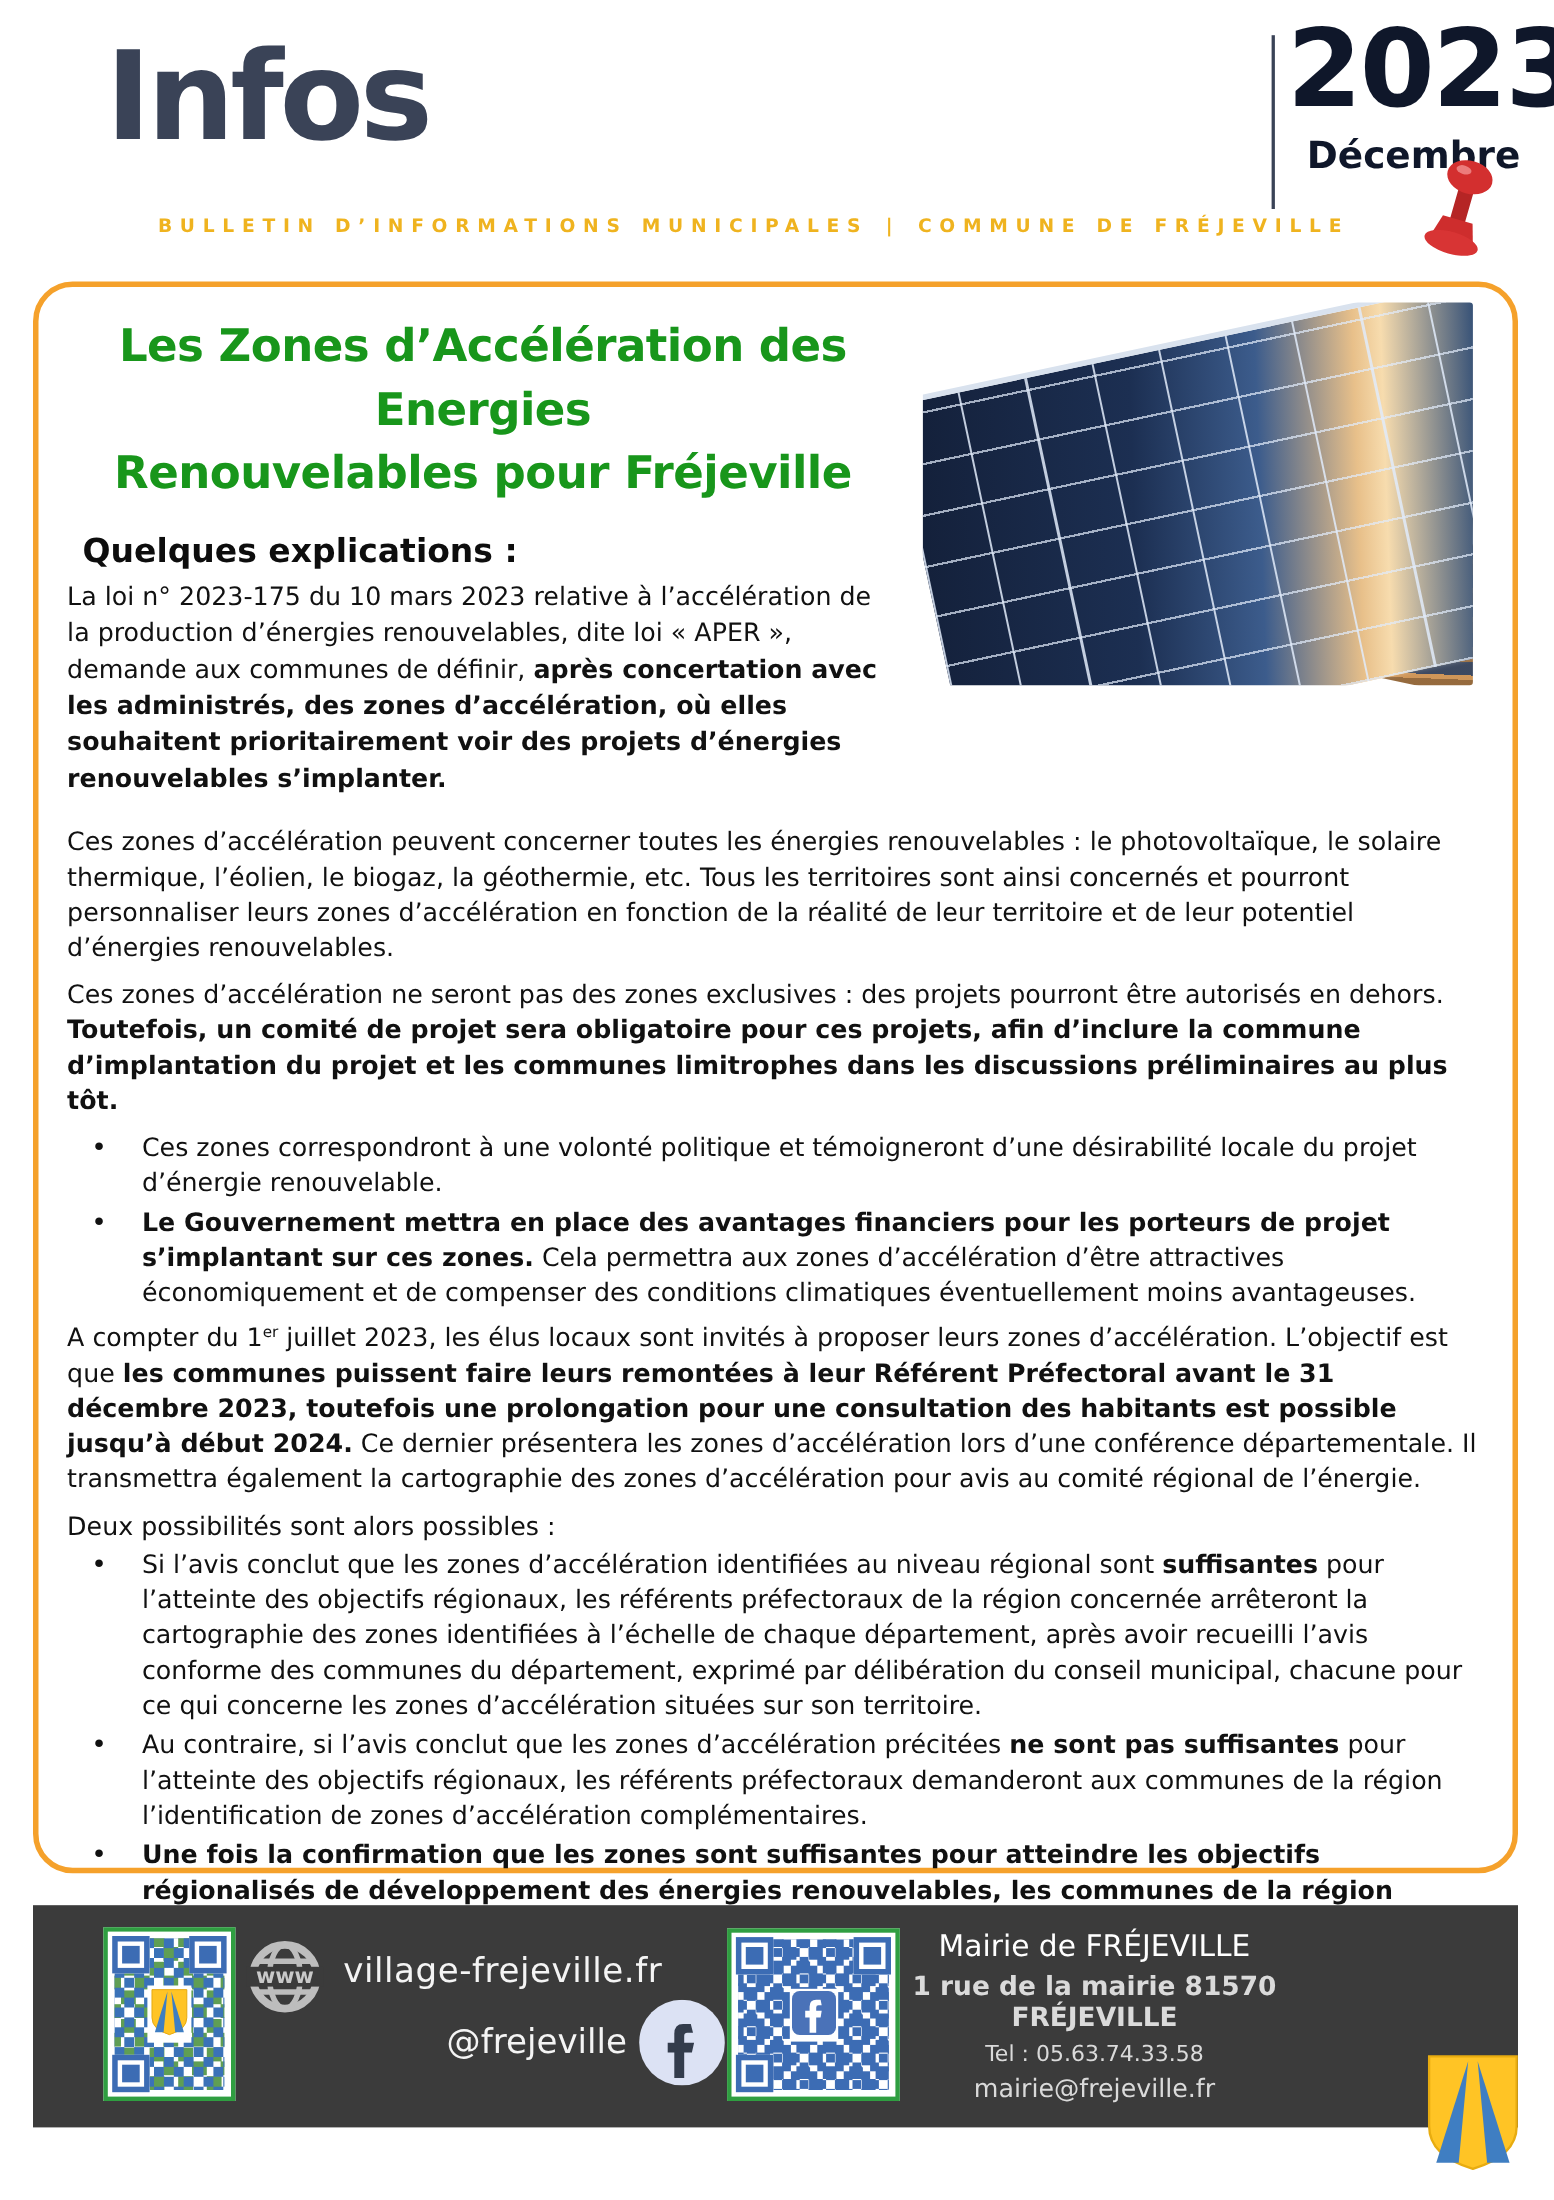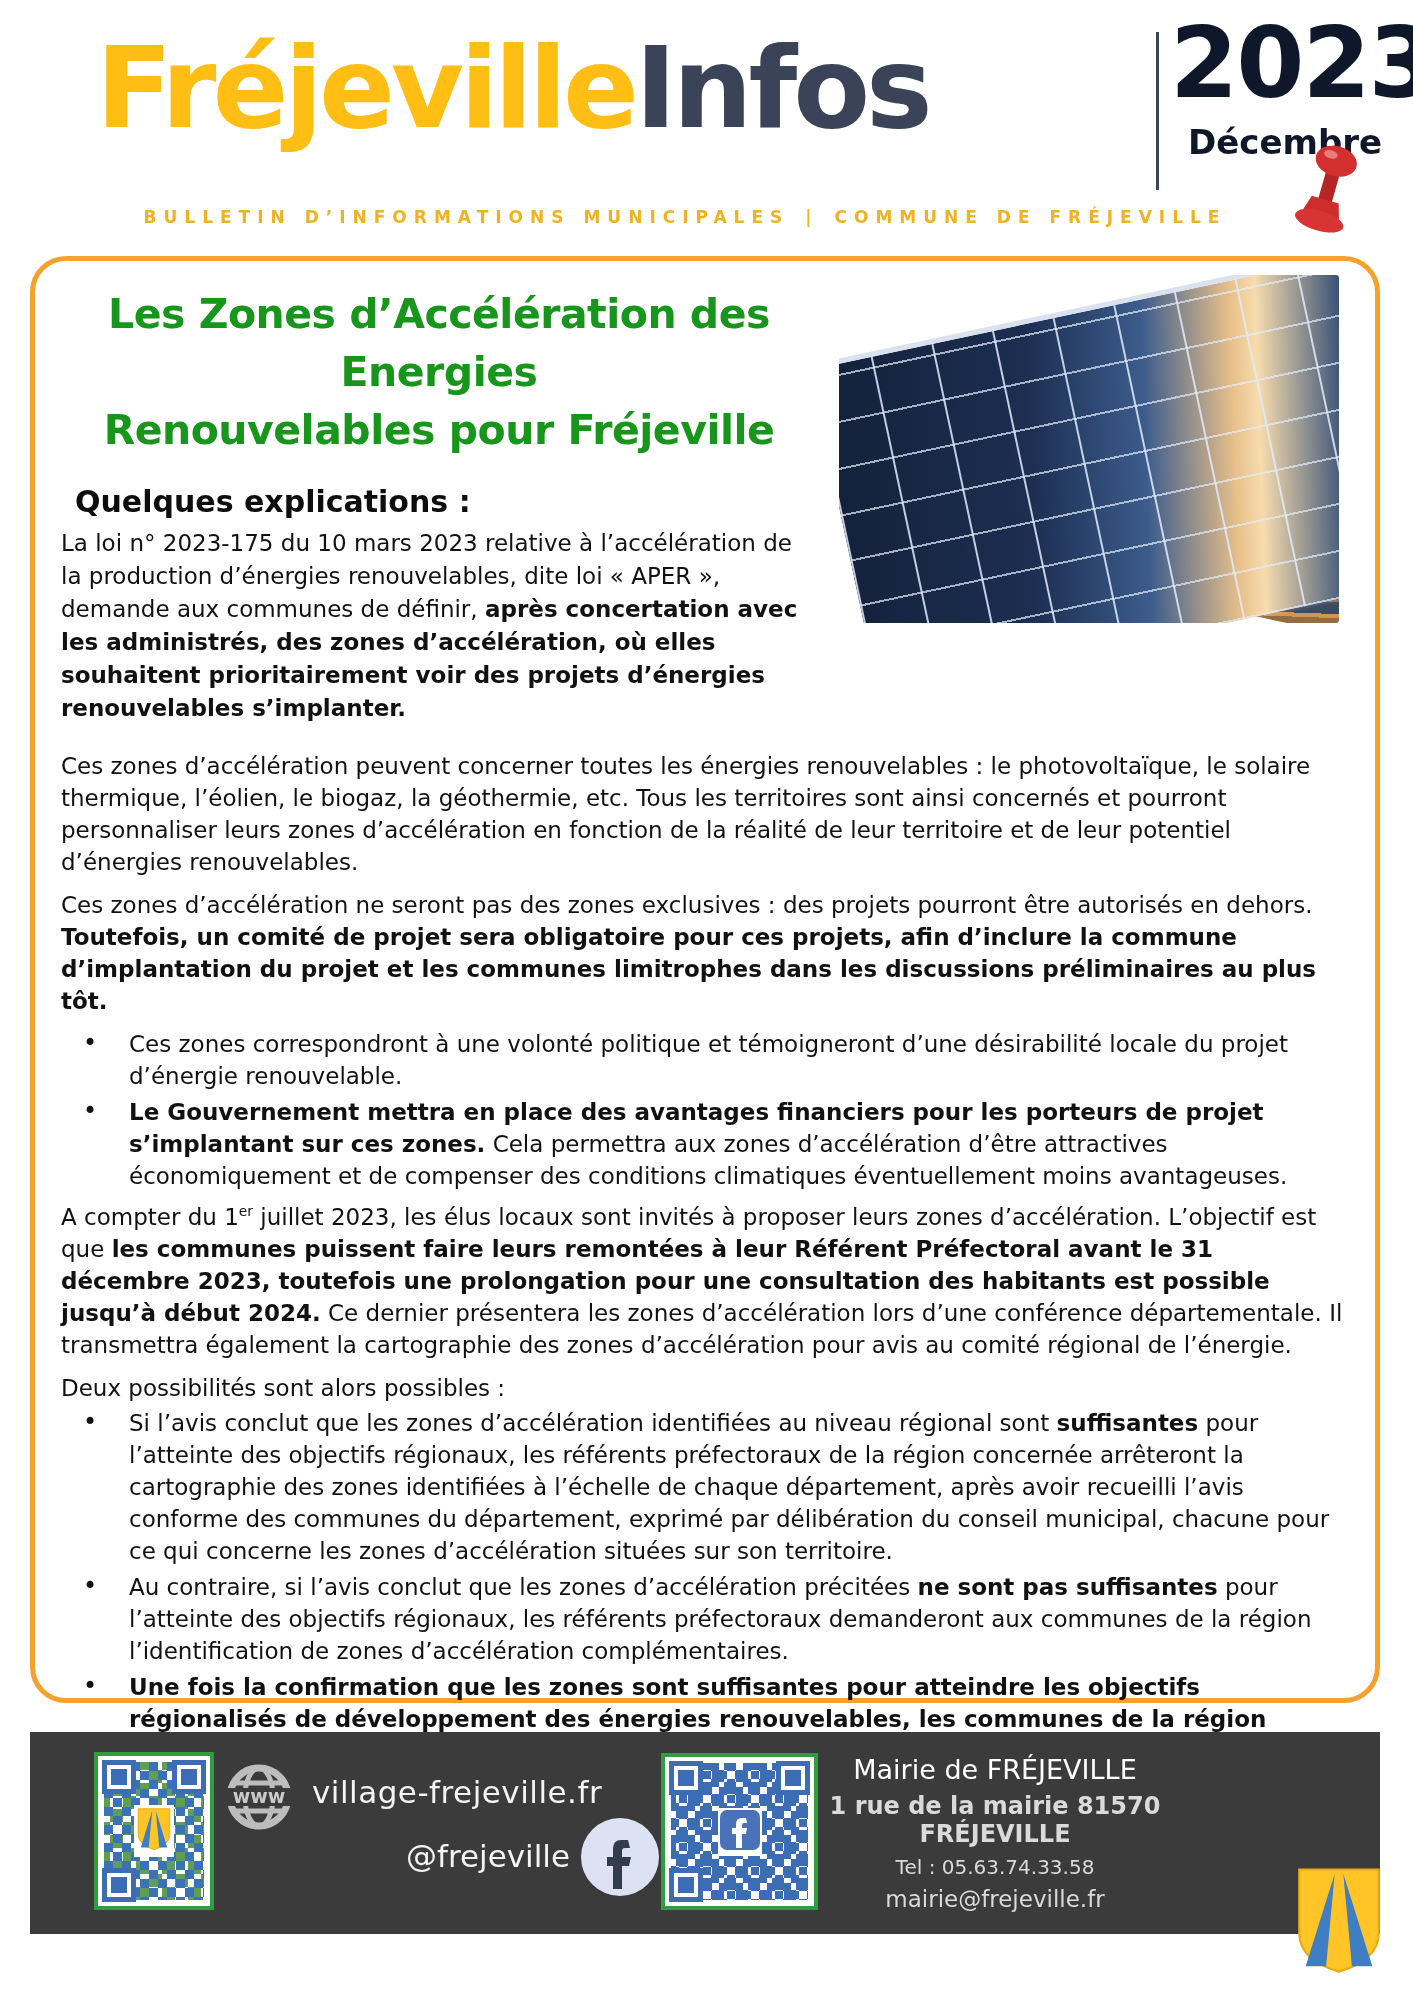--- a/index.html
+++ b/index.html
@@ -9,21 +9,21 @@
     font-family:"DejaVu Sans","Liberation Sans",sans-serif;color:#111;
   }
   
   .brand{position:absolute;top:2px;left:96px;display:flex;align-items:flex-start;white-space:nowrap;}
   .brand .b1{font-size:112px;font-weight:700;letter-spacing:-4px;color:#FFBE14;line-height:1.55;}
   .brand .b2{font-size:112px;font-weight:700;letter-spacing:-4px;color:#3A4357;line-height:1.55;}
   .masthead-divider{position:absolute;left:1156px;top:32px;width:3px;height:158px;background:#3A4357;}
   .masthead-right{position:absolute;left:1170px;top:14px;width:230px;text-align:center;color:#0f172a;}
   .masthead-right .year{font-size:98px;font-weight:700;letter-spacing:-2px;line-height:1;}
   .masthead-right .month{font-size:34px;font-weight:700;margin-top:10px;}
-  .tagline{position:absolute;top:207px;left:20px;width:1330px;text-align:center;
+  .tagline{position:absolute;top:196px;left:20px;width:1330px;text-align:center;
     font-size:17px;font-weight:700;letter-spacing:7px;color:#EFB31F;white-space:nowrap;}
   .tagline .sep{margin:0 16px;}
   .pin{position:absolute;left:1288px;top:140px;width:80px;height:100px;z-index:6;}
   
   .content-box{
     position:absolute;left:30px;top:256px;width:1350px;height:1447px;box-sizing:border-box;
     border:5px solid #F5A12B;border-radius:36px;background:#fff;
     padding:14px 32px 10px 26px;z-index:2;
   }
   .top-row{display:flex;gap:22px;}
@@ -85,21 +85,20 @@
   .mairie .l3{font-size:20px;color:#dadada;margin-bottom:7px;}
   .mairie .l4{font-size:23px;color:#dadada;}
   .shield-big{position:absolute;left:1296px;top:1864px;width:86px;height:112px;z-index:4;}
 </style>
 </head>
 <body>
 
 <div class="page">
 
   <div class="brand">
-    <span class="b1">Fréjeville</span>
       <span class="b2">Infos</span>
   </div>
   <div class="masthead-divider"></div>
   <div class="masthead-right">
     <div class="year">2023</div>
     <div class="month">Décembre</div>
   </div>
   <div class="tagline">
     <span>BULLETIN D’INFORMATIONS MUNICIPALES</span><span class="sep">|</span><span>COMMUNE DE FRÉJEVILLE</span>
   </div>

